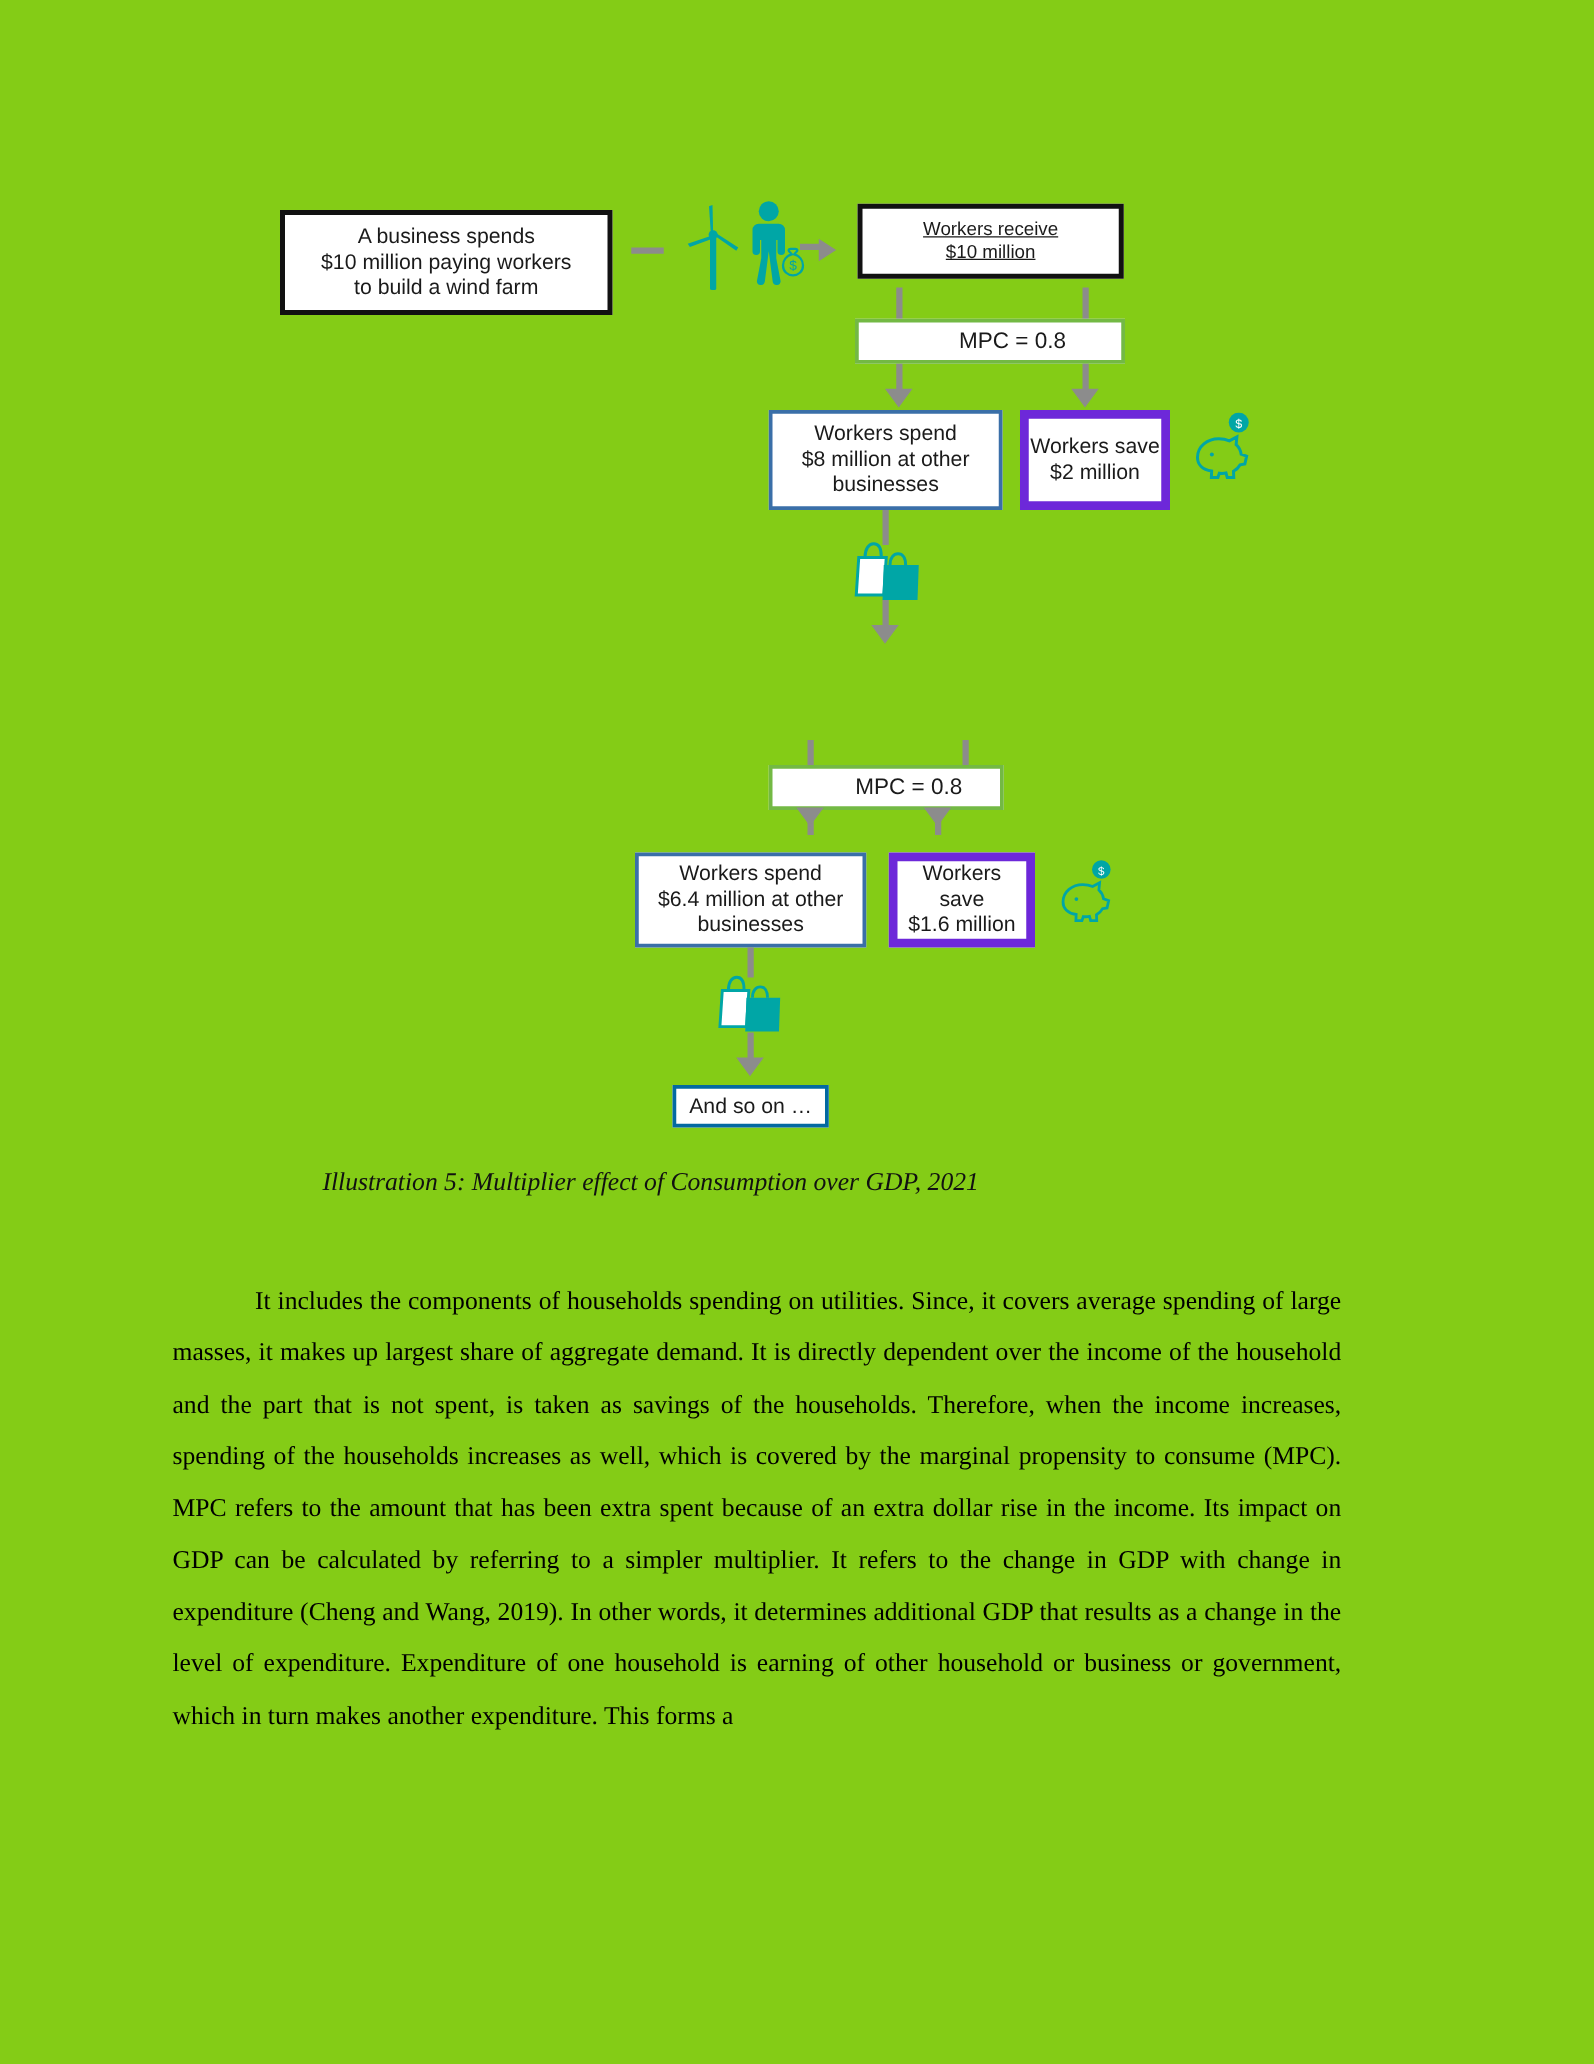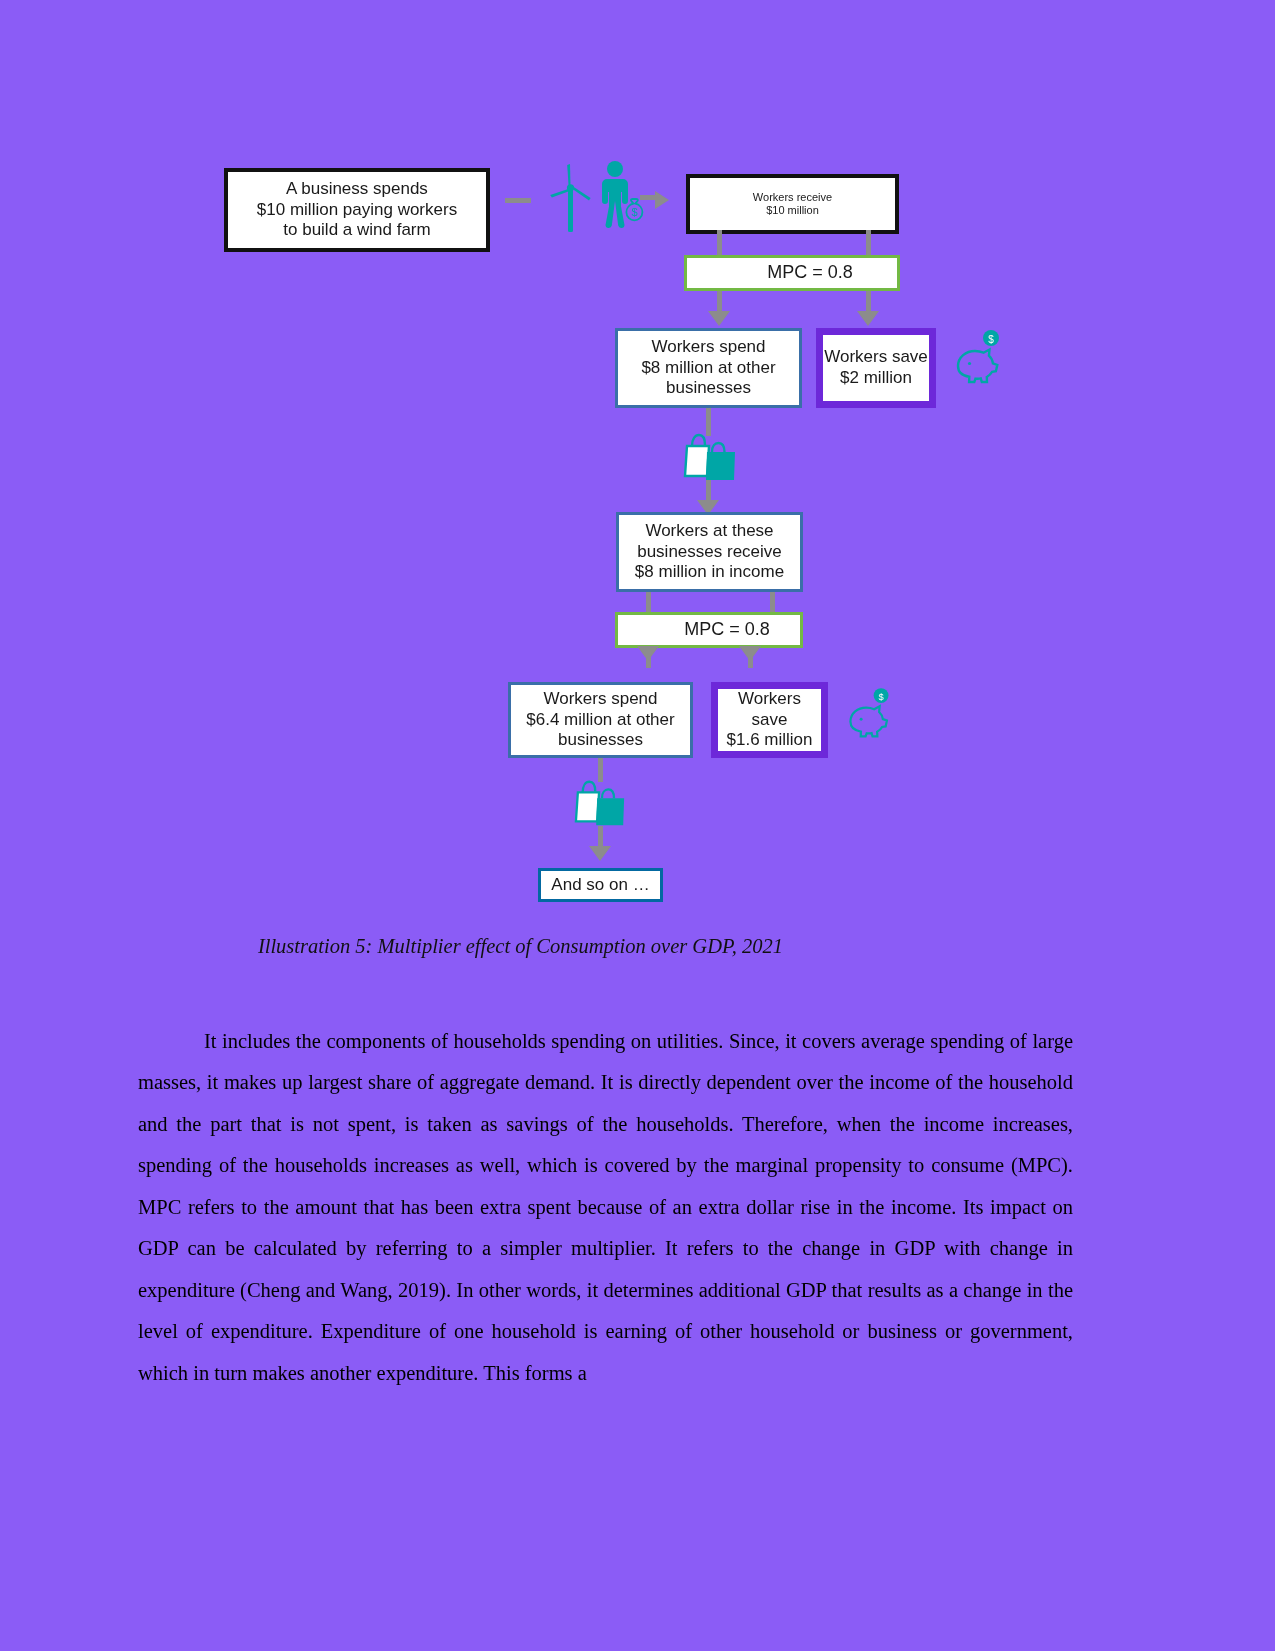--- a/index.html
+++ b/index.html
@@ -13,21 +13,21 @@
     position: relative;
     font-family: "Liberation Serif", serif;
     color: #000000;
     overflow: hidden;
   }
 
   
   .page {
     position: absolute;
     inset: 0;
-    background: #8b5cf6;
+    background: #84cc16;
   }
 
   
   .figure {
     position: absolute;
     left: 0;
     top: 150px;
     width: 1275px;
     height: 800px;
   }
@@ -149,21 +149,21 @@
           <path d="M11 19 h16 a5 5 0 0 1 5 5 v17 a3 3 0 0 1 -6 0 v-9 h-1 v14.5 l3.5 18.5 a3.2 3.2 0 0 1 -6.3 0.6 L19 41 l-3.2 24.6 a3.2 3.2 0 0 1 -6.3 -0.6 L13 46.5 V32 h-1 v9 a3 3 0 0 1 -6 0 V24 a5 5 0 0 1 5 -5 Z"></path>
           <path d="M37.5 43.5 c-1.2 -1.6 -2.6 -2.3 -2.6 -3.4 c0 -0.8 0.8 -1.1 1.8 -1.1 h3.4 c1 0 1.8 0.3 1.8 1.1 c0 1.1 -1.4 1.8 -2.6 3.4 c4.2 1.0 7.1 4.6 7.1 8.8 c0 5.0 -4.0 8.0 -8.0 8.0 s-8.0 -3.0 -8.0 -8.0 c0 -4.2 2.9 -7.8 7.1 -8.8 Z" fill="none" stroke="#00a6a6" stroke-width="1.8"></path>
           <text x="38.5" y="56" font-size="11" font-family="Liberation Sans, sans-serif" text-anchor="middle" fill="#00a6a6">$</text>
         </g>
       </svg>
     </div>
 
     <div class="arrow-right" style="left:655px; top:41px;"></div>
     <div class="conn hline" style="left:640px; top:45px; width:18px;"></div>
 
-    <div class="node black" style="left:686px; top:24px; width:213px; height:60px; font-size:11px;">Workers receive
+    <div class="node black" style="left:686px; top:13px; width:213px; height:60px; font-size:15px;text-decoration:underline;">Workers receive
 $10 million</div>
 
     <div class="conn vline" style="left:717px; top:80px; height:27px;"></div>
     <div class="conn vline" style="left:866px; top:80px; height:27px;"></div>
 
     <div class="node green" style="left:684px; top:105px; width:216px; height:36px; font-size:18px;">MPC = 0.8</div>
 
     <div class="conn vline" style="left:717px; top:141px; height:22px;"></div>
     <div class="arrow-down" style="left:708px; top:161px;"></div>
     <div class="conn vline" style="left:866px; top:141px; height:22px;"></div>
@@ -196,23 +196,20 @@
           <path d="M11 18 c0 -7 3 -11 7 -11 c4 0 6 4 6 10" fill="none" stroke="#00a6a6" stroke-width="2.4"></path>
           <path d="M26 24 h28 l-1 28 h-28 Z" fill="#00a6a6"></path>
           <path d="M31 24 c0 -6 3 -9 6.5 -9 c3.5 0 6 3 6 9" fill="none" stroke="#00a6a6" stroke-width="2.4"></path>
         </g>
       </svg>
     </div>
 
     <div class="conn vline" style="left:706px; top:330px; height:22px;"></div>
     <div class="arrow-down" style="left:697px; top:350px;"></div>
 
-    <div class="node blue" style="left:616px; top:362px; width:187px; height:80px; font-size:17px;">Workers at these
-businesses receive
-$8 million in income</div>
 
     <div class="conn vline" style="left:646px; top:442px; height:22px;"></div>
     <div class="conn vline" style="left:770px; top:442px; height:22px;"></div>
 
     <div class="node green" style="left:615px; top:462px; width:188px; height:36px; font-size:18px;">MPC = 0.8</div>
 
     <div class="conn vline" style="left:646px; top:498px; height:20px;"></div>
     <div class="arrow-down" style="left:637px; top:496px;"></div>
     <div class="conn vline" style="left:748px; top:498px; height:20px;"></div>
     <div class="arrow-down" style="left:739px; top:496px;"></div>

